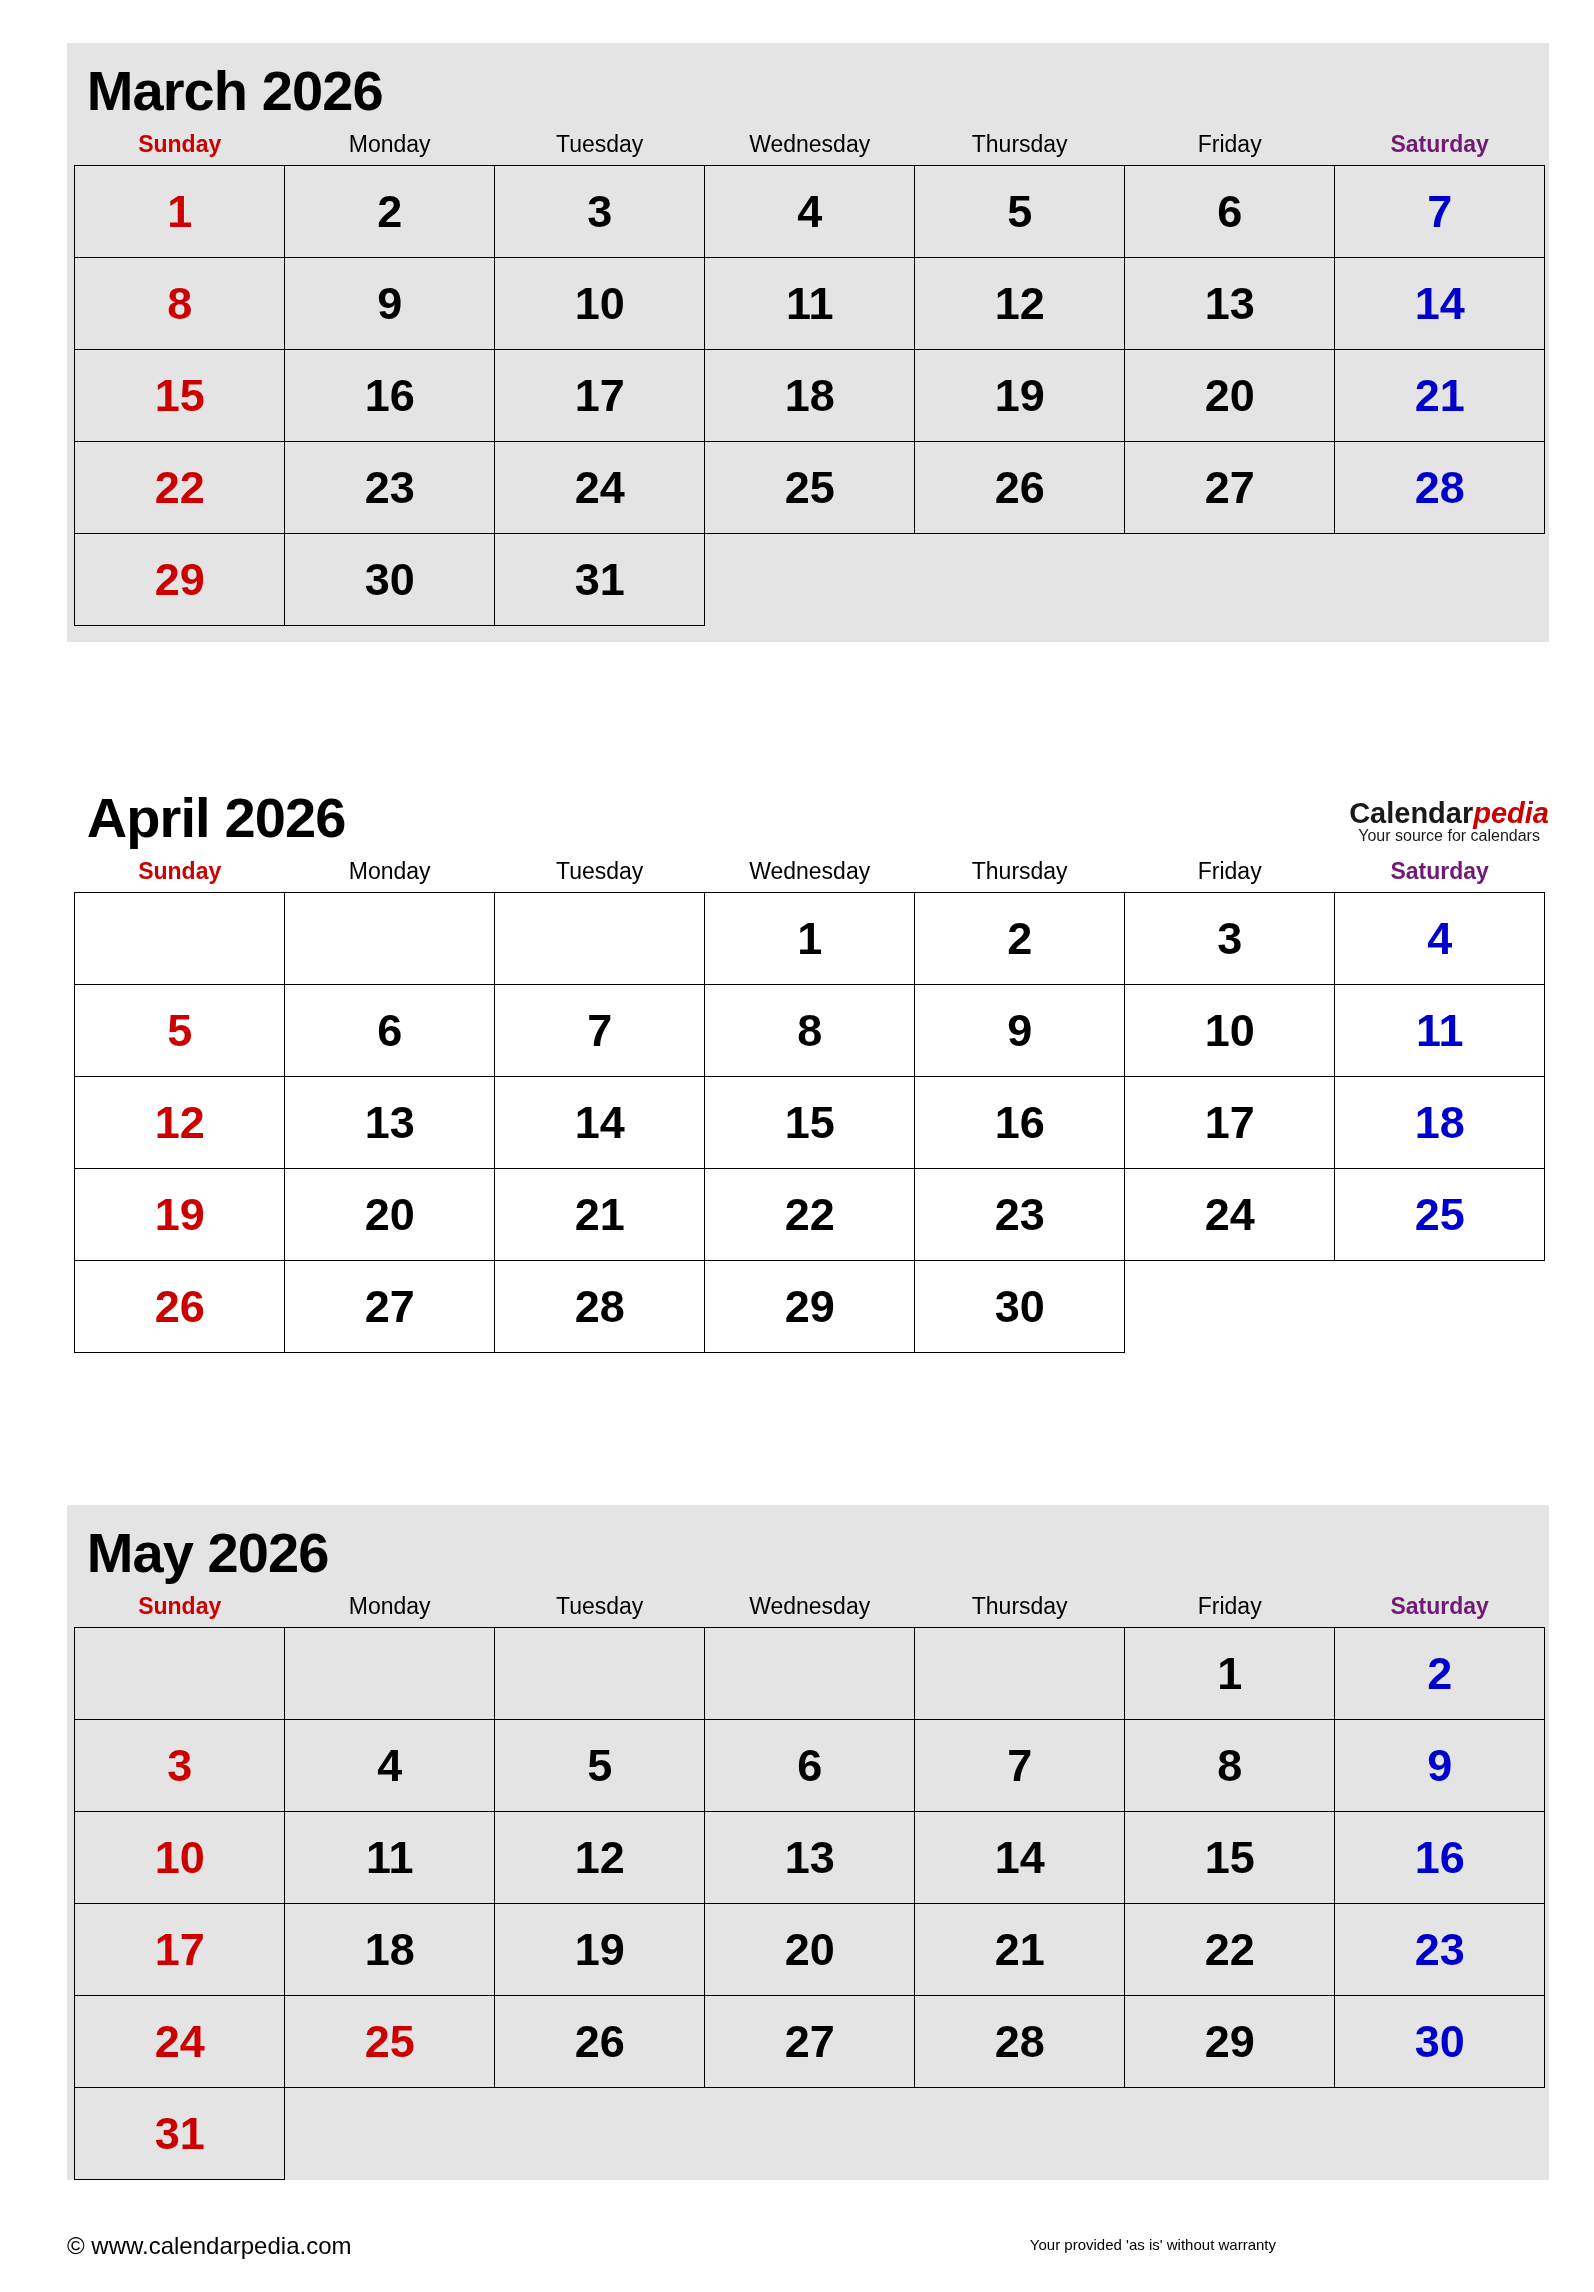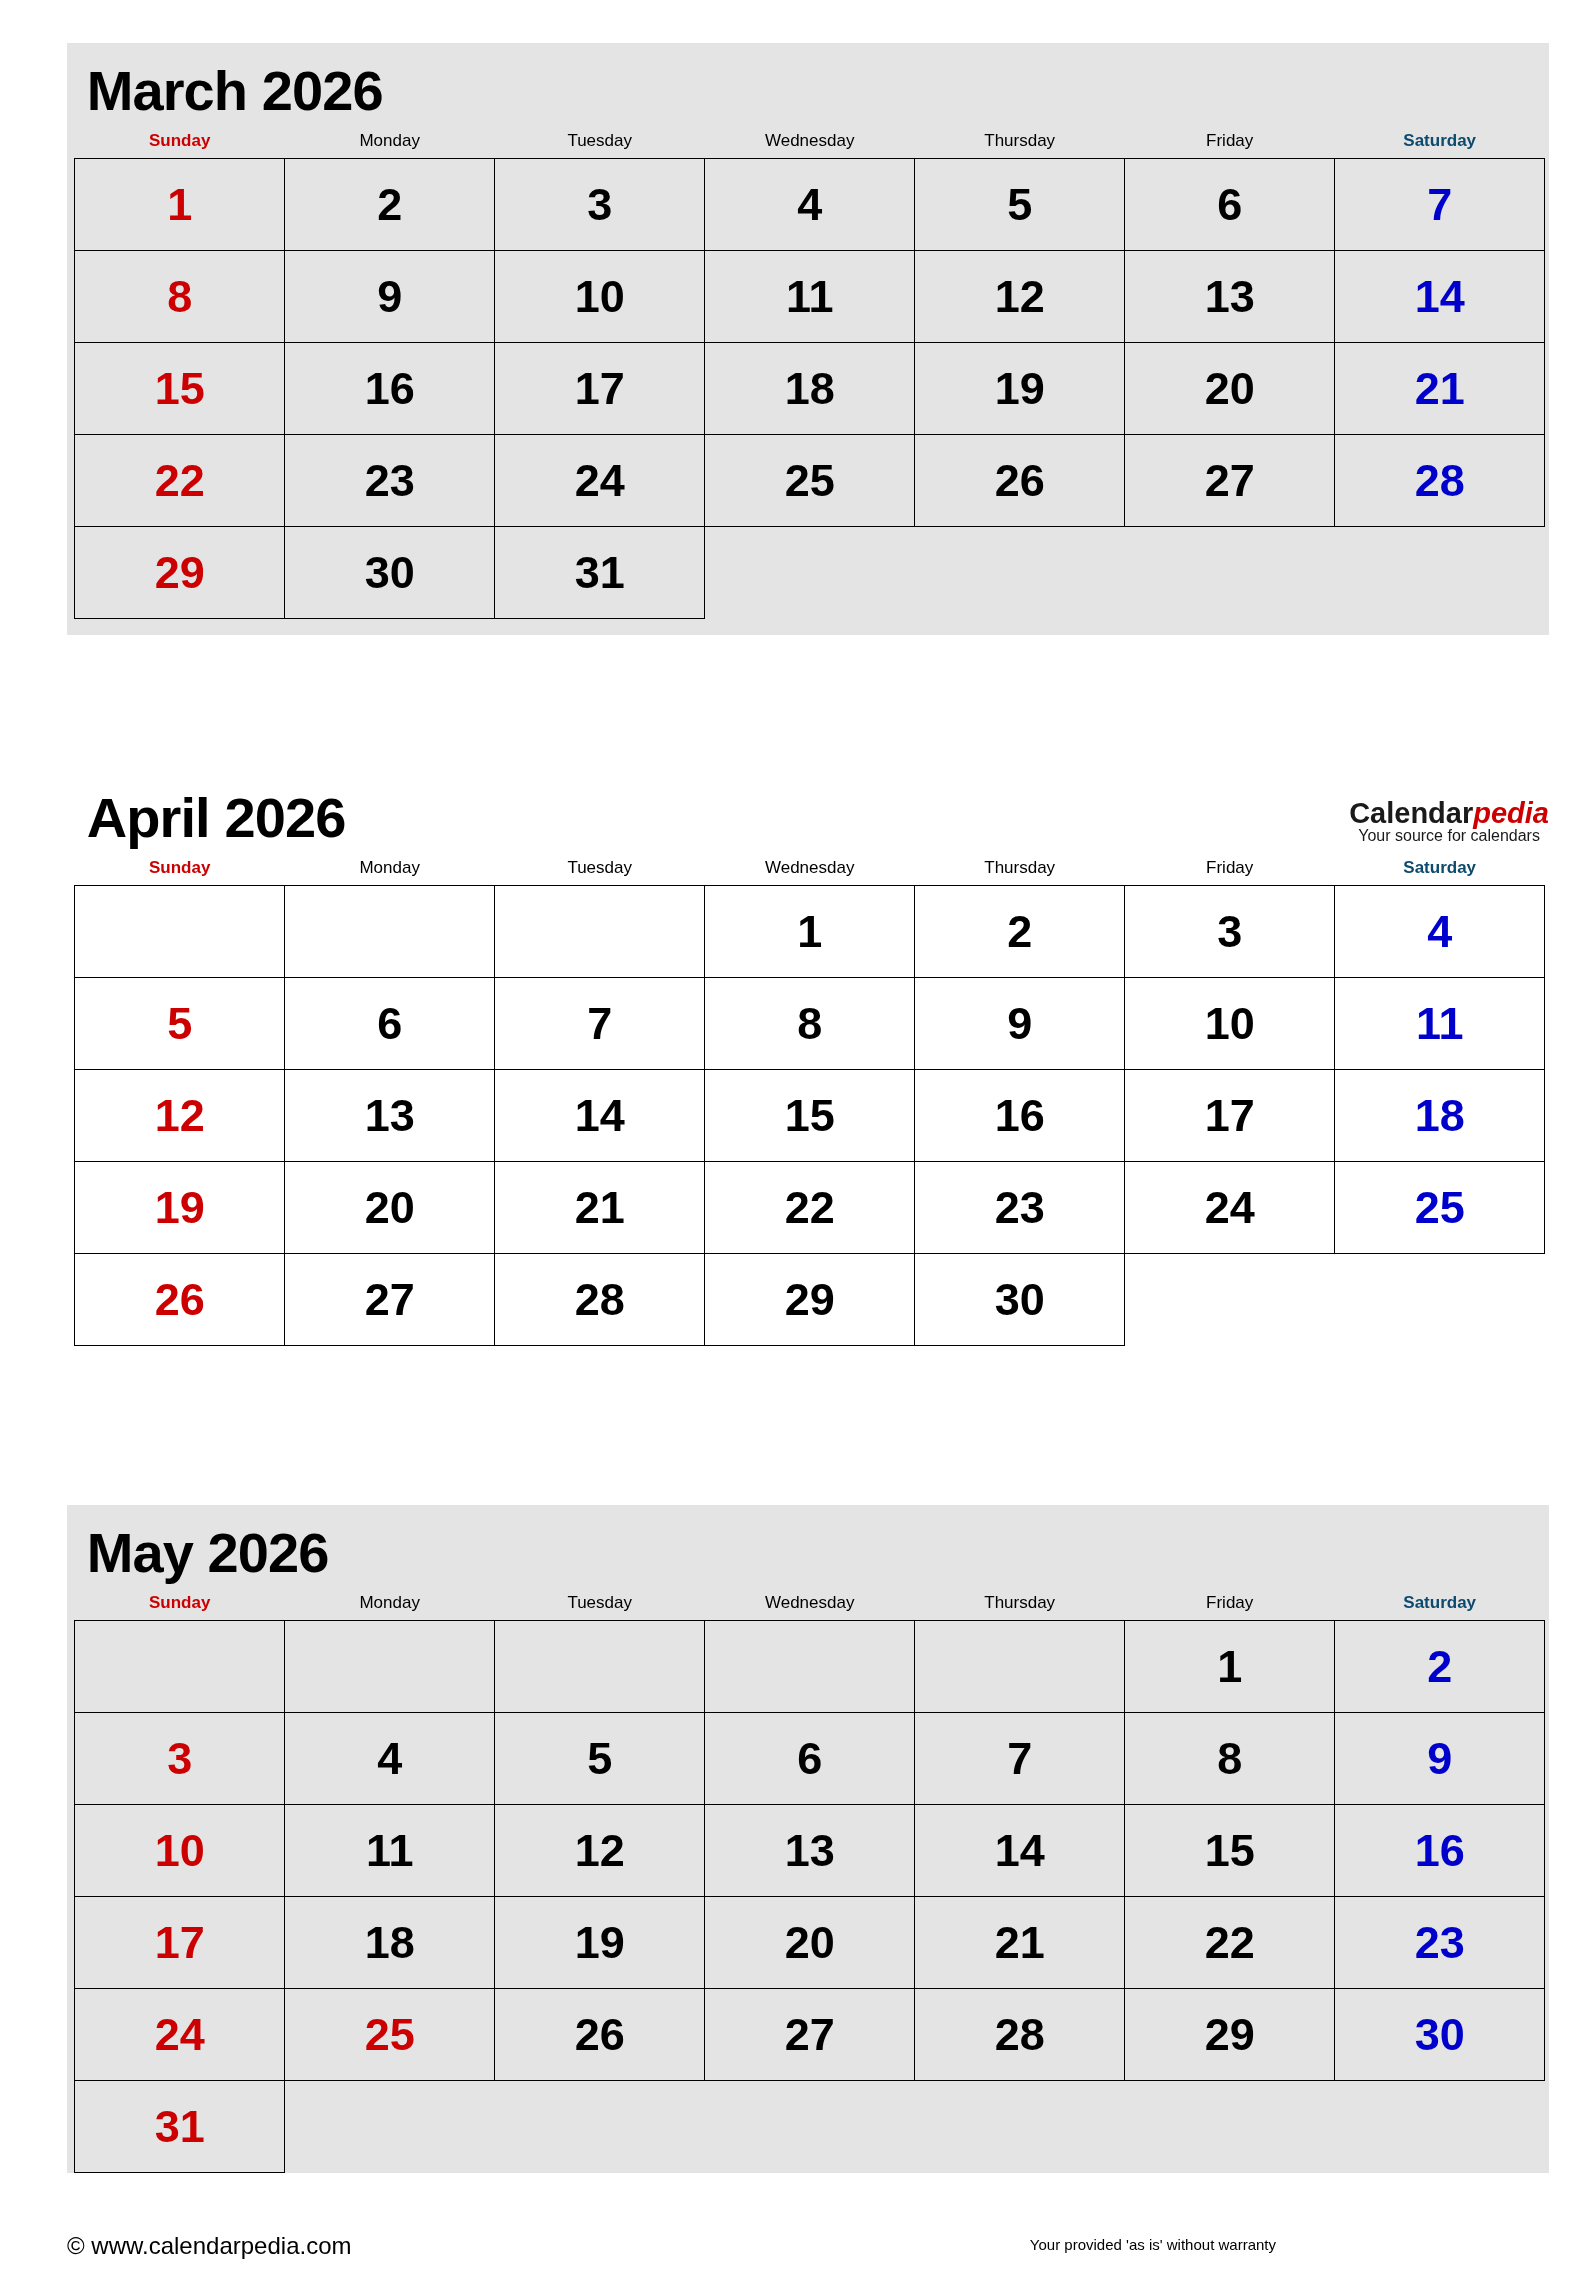--- a/index.html
+++ b/index.html
@@ -44,29 +44,29 @@
 
   table.cal {
     border-collapse: collapse;
     table-layout: fixed;
     width: 1469px;
     margin-left: 7.2px;
   }
   table.cal col { width: 210px; }
 
   table.cal th {
-    font-size: 17px;
+    font-size: 23px;
     font-weight: normal;
     padding: 3.6px 0 7.2px 0;
     text-align: center;
     border: none;
     background: transparent;
   }
   table.cal th.sun { color: #cc0000; font-weight: bold; }
-  table.cal th.sat { color: #0c4a6e; font-weight: bold; }
+  table.cal th.sat { color: #701a75; font-weight: bold; }
 
   table.cal td {
     height: 91px;
     border: 1.8px solid #000000;
     text-align: center;
     vertical-align: middle;
     font-size: 45px;
     font-weight: bold;
     padding: 0;
   }

